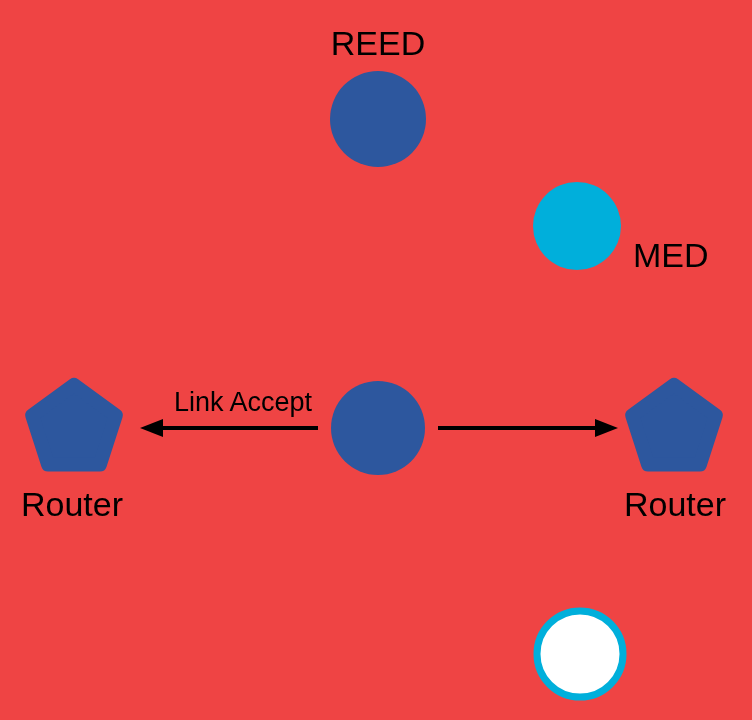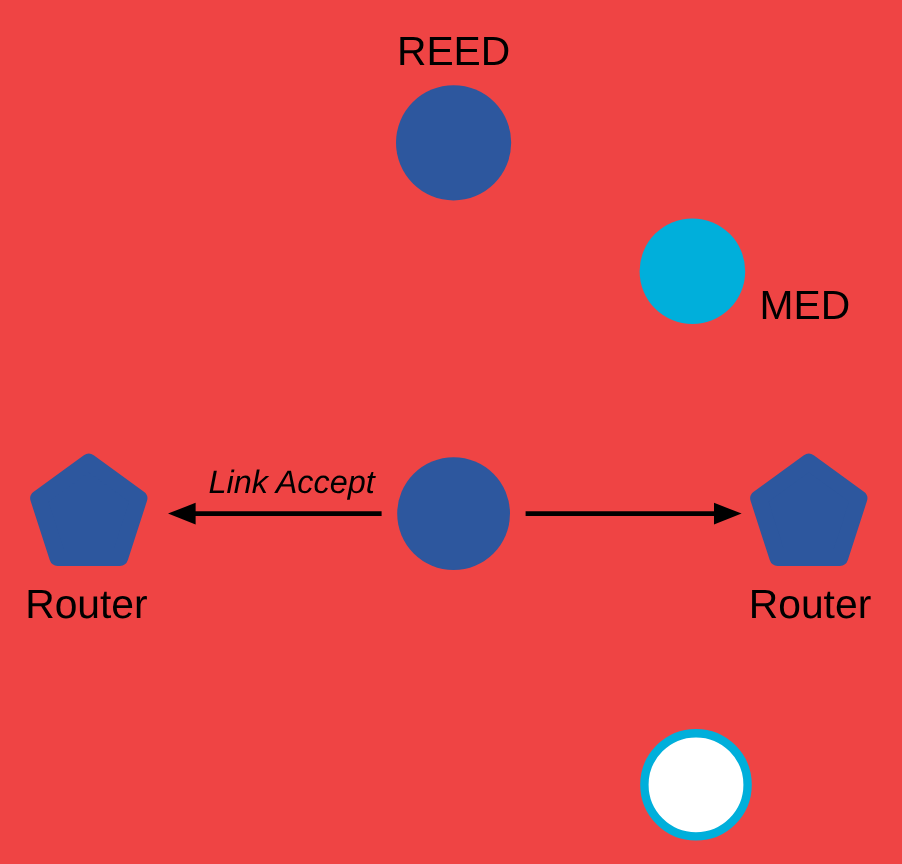--- a/index.html
+++ b/index.html
@@ -27,21 +27,20 @@
     line-height: 1;
     white-space: nowrap;
   }
   .label.center {
     text-align: center;
   }
   .edge-label {
     position: absolute;
     color: #000000;
     font-size: 27px;
-    font-style: italic;
     line-height: 1;
     text-align: center;
     white-space: nowrap;
   }
 </style>
 </head>
 <body>
 
 <div class="canvas">
 

